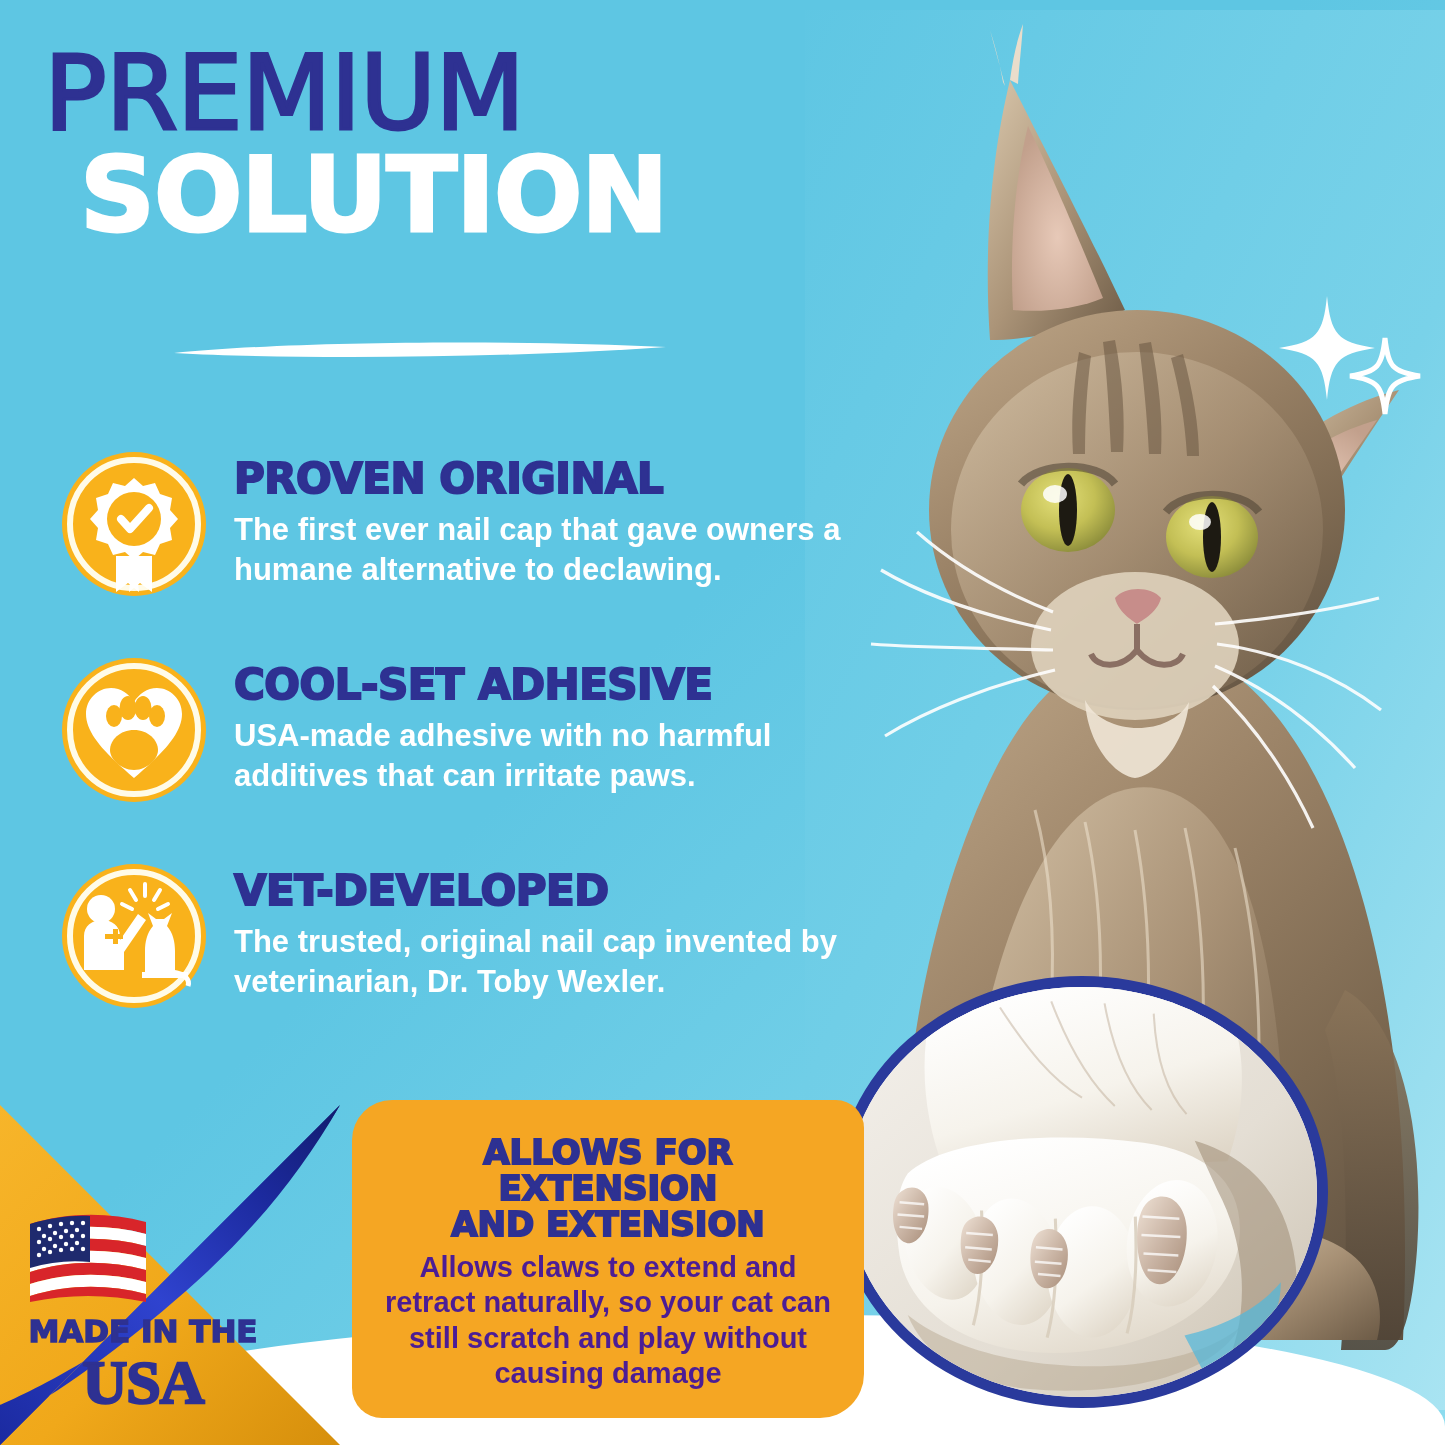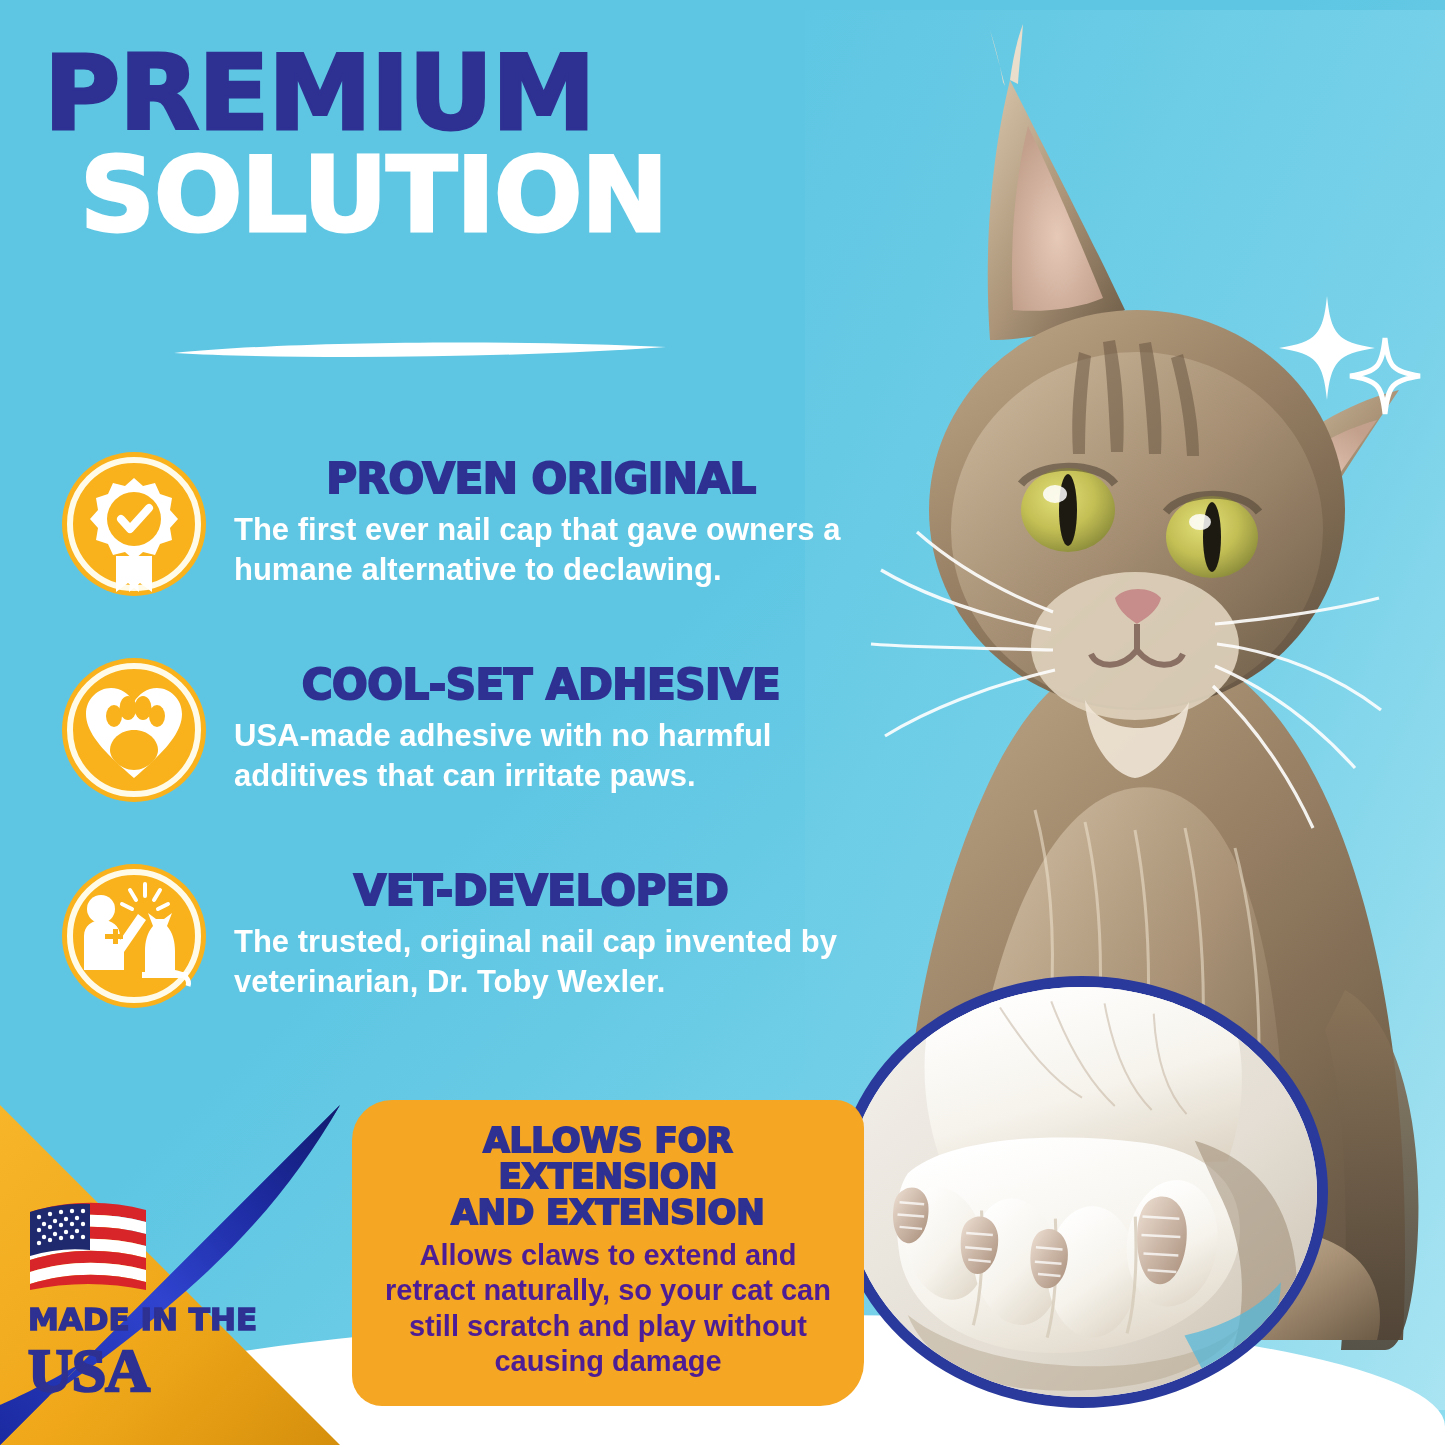--- a/index.html
+++ b/index.html
@@ -28,21 +28,21 @@
   
   .floor{
     position:absolute;left:0;bottom:0;width:1445px;height:130px;
     background:#ffffff;
     border-radius:60% 45% 0 0 / 100% 90% 0 0;
   }
 
   
   .headline{position:absolute;left:44px;top:46px;width:800px;}
   .hl-1{
-    font-size:104px;line-height:0.92;font-weight:700;color:#2e3192;
+    font-size:104px;line-height:0.92;font-weight:400;color:#2e3192;
     letter-spacing:-1px;-webkit-text-stroke:3px #2e3192;
     font-family:"DejaVu Sans",sans-serif;
   }
   .hl-2{
     font-size:104px;line-height:0.95;font-weight:900;color:#ffffff;
     letter-spacing:-1px;margin-top:4px;-webkit-text-stroke:3px #ffffff;
     font-family:"DejaVu Sans",sans-serif;
     margin-left:36px;
   }
   .swoosh{
@@ -50,33 +50,33 @@
   }
 
   
   .features{position:absolute;left:58px;top:448px;width:790px;}
   .frow{display:flex;align-items:flex-start;margin-bottom:54px;}
   .fic{flex:0 0 auto;width:152px;height:152px;margin-right:24px;}
   .ftxt{flex:1 1 auto;padding-top:10px;}
   .fh{
     font-size:42px;font-weight:900;color:#2e3192;letter-spacing:-0.5px;
     -webkit-text-stroke:2px #2e3192;
-    font-family:"DejaVu Sans",sans-serif;line-height:1.0;margin-bottom:10px;text-align:center;
+    font-family:"DejaVu Sans",sans-serif;line-height:1.0;margin-bottom:10px;
   }
   .fb{
     font-size:31px;font-weight:700;color:#ffffff;line-height:1.28;
     font-family:"Liberation Sans",sans-serif;
   }
 
   
   .callout{
     position:absolute;left:352px;top:1100px;width:512px;
     background:#f5a623;
     border-radius:40px 28px 44px 30px;
-    padding:22px 22px 26px 22px;
+    padding:34px 22px 26px 22px;
     box-sizing:border-box;
     text-align:center;
     z-index:4;
   }
   .co-h{
     font-size:34px;font-weight:900;color:#2e3192;line-height:1.06;
     -webkit-text-stroke:2px #2e3192;
     font-family:"DejaVu Sans",sans-serif;margin-bottom:8px;
   }
   .co-b{
@@ -102,21 +102,21 @@
   .usa-tri{
     position:absolute;left:0;bottom:0;width:340px;height:340px;
     background:linear-gradient(135deg,#f7b52a 0%,#f0a81a 55%,#d68f0c 100%);
     clip-path:polygon(0 0,0 100%,100% 100%);
   }
   .usa-curl{
     position:absolute;left:0;bottom:0;width:340px;height:340px;
     pointer-events:none;
   }
   .usa-content{
-    position:absolute;left:28px;bottom:44px;width:230px;
+    position:absolute;left:28px;bottom:32px;width:230px;text-align:center;
   }
   .flag{width:148px;height:92px;display:block;margin-bottom:14px;}
   .usa-t1{
     font-size:31px;font-weight:900;color:#2e3192;letter-spacing:0px;
     -webkit-text-stroke:1.5px #2e3192;
     font-family:"DejaVu Sans",sans-serif;line-height:1;margin-bottom:4px;
   }
   .usa-t2{
     font-size:62px;font-weight:900;color:#2e3192;letter-spacing:-1px;
     -webkit-text-stroke:2.5px #2e3192;

